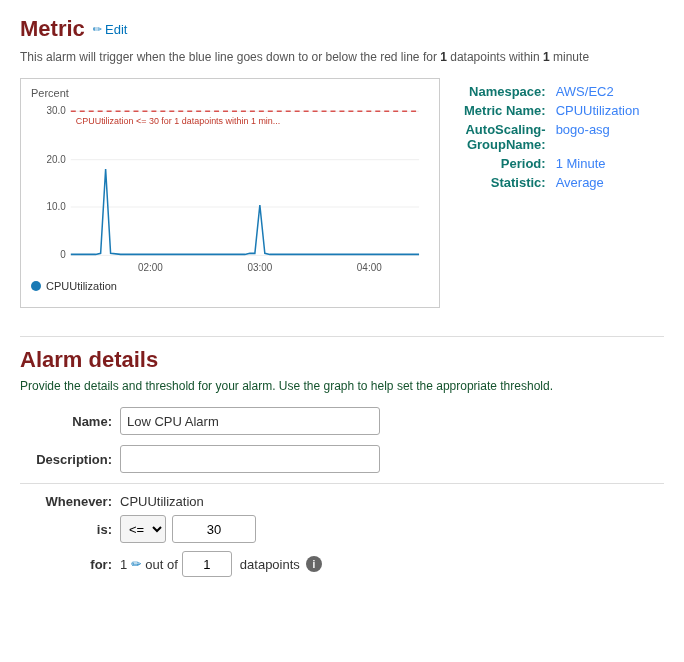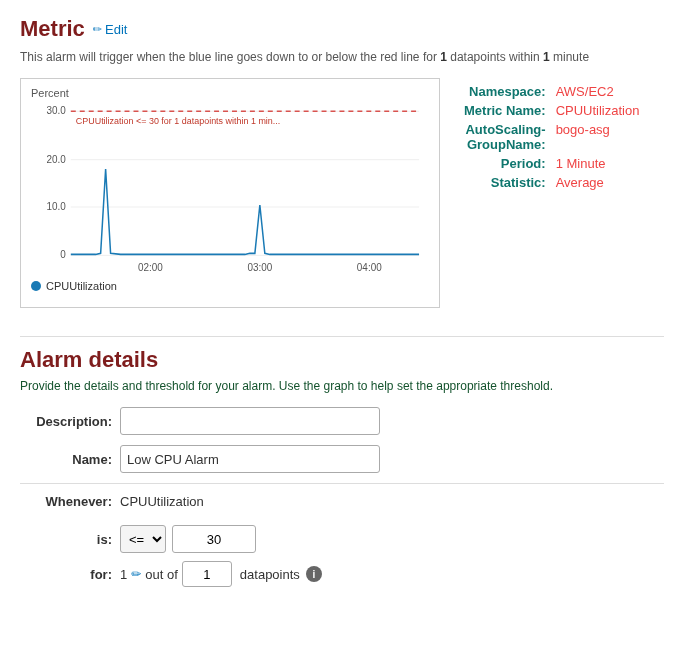--- a/index.html
+++ b/index.html
@@ -102,21 +102,21 @@
       font-size: 13px;
     }
     .metric-info td:first-child {
       text-align: right;
       font-weight: bold;
       color: #0f766e;
       white-space: nowrap;
       padding-right: 6px;
     }
     .metric-info td:last-child {
-      color: #ef4444;
+      color: #3b82f6;
     }
 
     
     .divider {
       border: none;
       border-top: 1px solid #ddd;
       margin: 14px 0 10px 0;
     }
 
     
@@ -148,21 +148,21 @@
       padding: 4px 6px;
       font-size: 13px;
       color: #333;
       background: #fff;
     }
 
     
     .whenever-row {
       display: flex;
       align-items: flex-start;
-      margin-bottom: 16px;
+      margin-bottom: 6px;
     }
     .whenever-label {
       font-weight: bold;
       text-align: right;
       width: 100px;
       padding-right: 8px;
       font-size: 13px;
     }
     .whenever-value {
       font-size: 13px;
@@ -341,27 +341,27 @@
 <hr class="divider">
 
 <div>
   <div class="section-header">
     <span class="section-title">Alarm details</span>
   </div>
 
   <p class="alarm-details-desc">Provide the details and threshold for your alarm. Use the graph to help set the appropriate threshold.</p>
 
   <div class="form-row">
+    <label class="form-label">Name:</label>
+    <input class="form-input" type="text" value="Low CPU Alarm" style="">
+  </div>
+
+  <div class="form-row">
     <label class="form-label">Description:</label>
     <input class="form-input" type="text" value="" style="">
-  </div>
-
-  <div class="form-row">
-    <label class="form-label">Name:</label>
-    <input class="form-input" type="text" value="Low CPU Alarm" style="">
   </div>
 
   <hr class="divider" style="margin: 10px 0;">
 
   <div class="whenever-row">
     <span class="whenever-label">Whenever:</span>
     <span class="whenever-value">CPUUtilization</span>
   </div>
 
   <div class="is-row">

